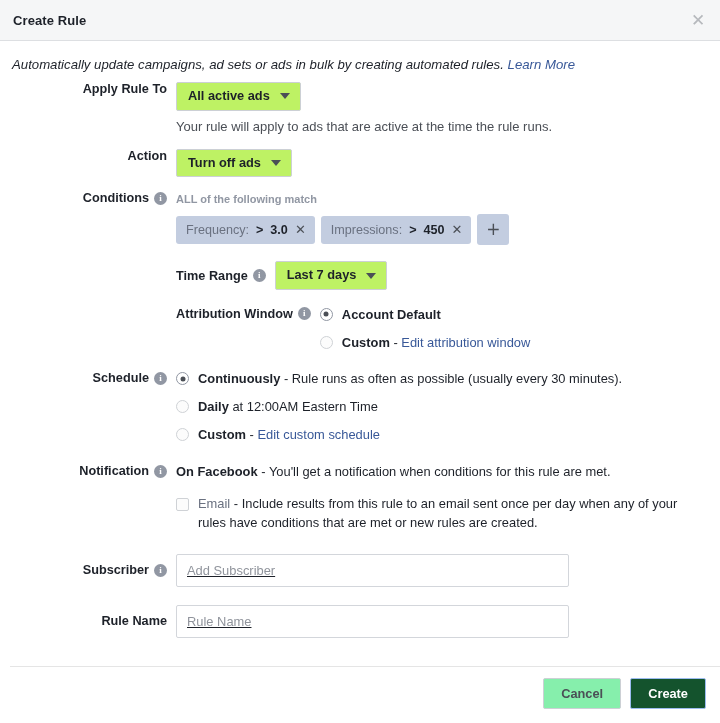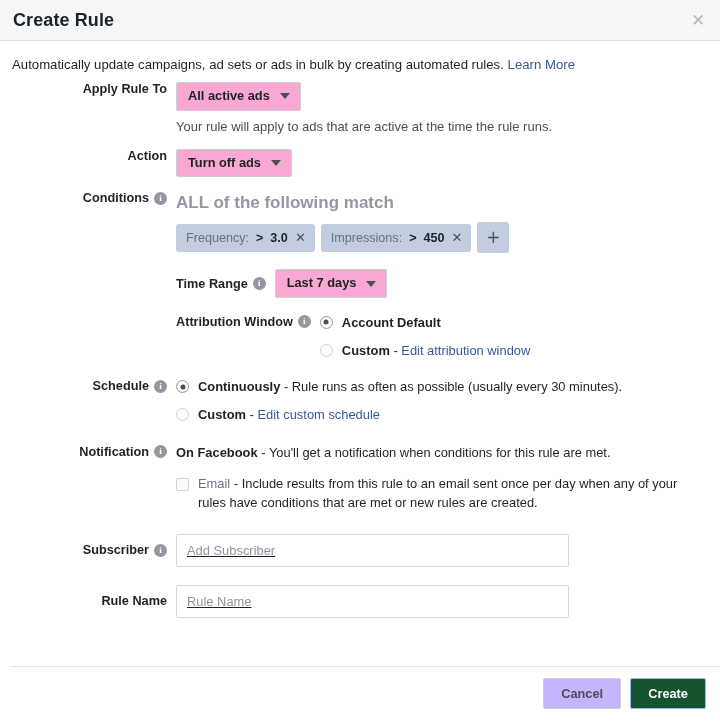--- a/index.html
+++ b/index.html
@@ -24,21 +24,21 @@
     height: 41px;
     flex: 0 0 41px;
     background: #f5f6f7;
     border-bottom: 1px solid #dddfe2;
     display: flex;
     align-items: center;
     padding: 0 14px 0 13px;
     position: relative;
   }
   .dlg-title {
-    font-size: 18px;
+    font-size: 13px;
     font-weight: bold;
     color: #1d2129;
     letter-spacing: .1px;
   }
   .close-btn {
     position: absolute;
     right: 11px; top: 50%;
     transform: translateY(-50%);
     width: 22px; height: 22px;
     display: flex; align-items: center; justify-content: center;
@@ -53,20 +53,21 @@
   .dlg-body {
     flex: 1 1 auto;
     padding: 0 12px 0 10px;
     overflow: hidden;
   }
   .intro {
     font-size: 13.2px;
     color: #1d2129;
     padding: 15px 0 0 2px;
     line-height: 1.35;
+    font-style: italic;
   }
   .intro a {
     color: #385898;
     text-decoration: none;
   }
 
   
   .row {
     display: flex;
     align-items: flex-start;
@@ -100,21 +101,21 @@
     font-family: "Liberation Serif", serif;
     flex: 0 0 13px;
     cursor: pointer;
   }
 
   
   .dropdown {
     display: inline-flex;
     align-items: center;
     gap: 10px;
-    background: #f9a8d4;
+    background: #bef264;
     border: 1px solid #ccd0d5;
     border-radius: 2px;
     padding: 6px 10px 6px 11px;
     font-size: 12.8px;
     font-weight: bold;
     color: #1d2129;
     cursor: pointer;
     line-height: 1.15;
   }
   .caret {
@@ -125,21 +126,21 @@
     display: inline-block;
   }
   .helper {
     font-size: 13px;
     color: #4b4f56;
     padding-top: 8px;
   }
 
   
   .cond-head {
-    font-size: 17px;
+    font-size: 11px;
     color: #9197a3;
     font-weight: bold;
     padding-top: 2px;
   }
   .chips {
     display: flex;
     align-items: center;
     gap: 6px;
     margin-top: 9px;
   }
@@ -274,21 +275,21 @@
     font-size: 12.8px;
     font-weight: bold;
     border-radius: 2px;
     padding: 7px 17px;
     cursor: pointer;
     line-height: 1.2;
     border: 1px solid transparent;
     font-family: "Liberation Sans", sans-serif;
   }
   .btn-cancel {
-    background: #c4b5fd;
+    background: #86efac;
     border-color: #ccd0d5;
     color: #4b4f56;
   }
   .btn-create {
     background: #14532d;
     border-color: #9cbcf0;
     color: #ffffff;
     cursor: default;
   }
 </style>
@@ -395,20 +396,24 @@
         <span>Schedule</span>
         <span class="info-icon">i</span>
       </div>
       <div class="ctrl">
         <div class="opt">
           <span class="radio on"></span>
           <span><span class="strong">Continuously</span><span> - Rule runs as often as possible (usually every 30 minutes).</span></span>
         </div>
         <div class="opt">
           <span class="radio"></span>
+          <span><span class="strong">Daily</span><span> at 12:00AM Eastern Time</span></span>
+        </div>
+        <div class="opt">
+          <span class="radio"></span>
           <span><span class="strong">Custom</span><span> - </span><a class="link" href="#">Edit custom schedule</a></span>
         </div>
       </div>
     </div>
 
     <div class="row" style="margin-top:19px;">
       <div class="lbl" style="padding-top:1px;">
         <span>Notification</span>
         <span class="info-icon">i</span>
       </div>

